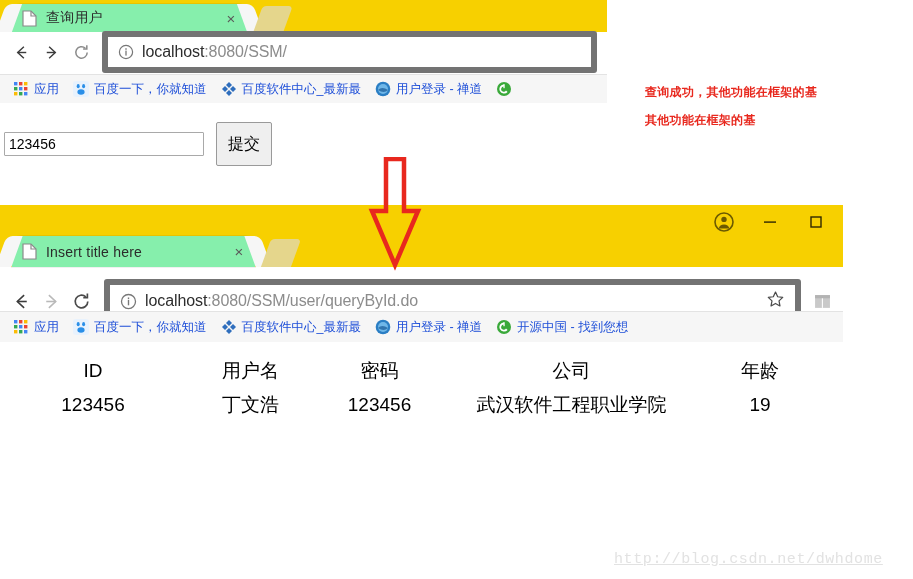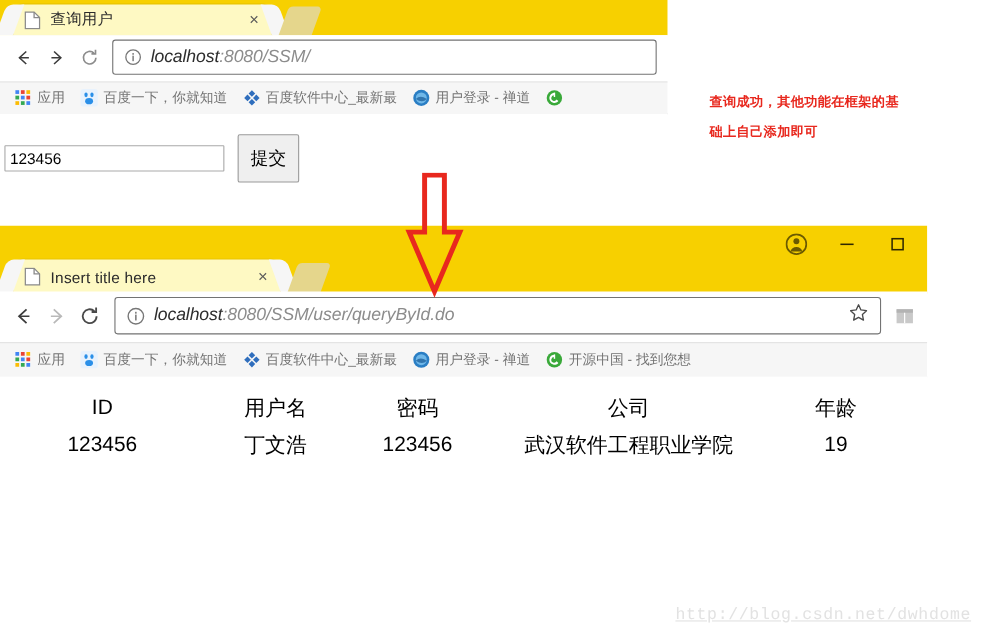--- a/index.html
+++ b/index.html
@@ -25,21 +25,21 @@
     left: 0; right: 0; top: 0;
     background: #F7D000;
   }
   .tabstrip {
     position: absolute;
     left: 0; right: 0;
     height: 100%;
   }
   .tab {
     position: absolute;
-    background: #fef9c3;
+    background: #86efac;
     border-top-left-radius: 9px;
     border-top-right-radius: 9px;
     box-shadow: 0 0 0 1px rgba(0,0,0,0.06);
   }
   .tab:before, .tab:after {
     content: "";
     position: absolute;
     bottom: 0;
     width: 16px;
     height: 100%;
@@ -100,27 +100,26 @@
     height: 30px;
     display: flex;
     align-items: center;
     justify-content: center;
     flex: 0 0 auto;
     cursor: pointer;
   }
   .omnibox {
     flex: 1 1 auto;
     height: 30px;
-    border: 1px solid #737373;
+    border: 6px solid #737373;
     border-radius: 3px;
     display: flex;
     align-items: center;
     background: #fff;
     min-width: 0;
-    font-style: italic;
   }
   .omni-info {
     flex: 0 0 auto;
     margin: 0 8px 0 10px;
     display: flex;
     align-items: center;
   }
   .omni-url {
     font-size: 16px;
     color: #8c8c8c;
@@ -156,21 +155,21 @@
     height: 100%;
     cursor: pointer;
   }
   .bm-ico {
     width: 16px; height: 16px;
     flex: 0 0 auto;
     margin-right: 5px;
   }
   .bm-label {
     font-size: 12.5px;
-    color: #737373;
+    color: #1d4ed8;
     white-space: nowrap;
   }
 
   
   .page {
     position: absolute;
     left: 0; right: 0;
     background: #ffffff;
   }
 
@@ -379,21 +378,21 @@
   <div class="page" style="top:103px; height:97px;">
     <div class="form-row" style="left:4px; top:19px;">
       <input class="text-input" type="text" value="123456" style="">
       <button class="submit-btn">提交</button>
     </div>
   </div>
 </div>
 
 <div class="annot-text" style="left:645px; top:78px; width:250px;">
   <div>查询成功，其他功能在框架的基</div>
-  <div>础上自己添加即可</div>
+  <div>其他功能在框架的基</div>
 </div>
 
 <svg class="arrow-svg" style="left:360px; top:157px; z-index:30;" width="70" height="115" viewBox="0 0 70 115">
   <path d="M26 2 h18 v52 h14 L35 108 L12 54 h14 z" fill="none" stroke="#E8281E" stroke-width="4.5" stroke-linejoin="miter"></path>
 </svg>
 
 <div class="win" style="left:0; top:205px; width:843px; height:374px; background:#ffffff;">
 
   <div class="titlebar" style="height:62px;">
     <div class="wincontrols" style="right:4px; top:4px;">
@@ -426,21 +425,21 @@
             </svg>
           </span>
           <span class="tab-title">Insert title here</span>
           <span class="tab-close">×</span>
         </div>
       </div>
       <div class="newtab" style="left:266px; top:34px; height:28px;"></div>
     </div>
   </div>
 
-  <div class="toolbar" style="top:60px; height:44px; padding:0 6px;align-items:center;">
+  <div class="toolbar" style="top:74px; height:44px; padding:0 6px;align-items:center;">
     <div class="navbtn">
       <svg width="21" height="21" viewBox="0 0 20 20">
           <path d="M12.5 4L6 10l6.5 6" fill="none" stroke="#3c3c3c" stroke-width="1.5"></path>
           <path d="M6 10h9" stroke="#3c3c3c" stroke-width="1.5"></path>
         </svg>
     </div>
     <div class="navbtn">
       <svg width="21" height="21" viewBox="0 0 20 20">
           <path d="M7.5 4L14 10l-6.5 6" fill="none" stroke="#b9b9b9" stroke-width="1.5"></path>
           <path d="M14 10H5" stroke="#b9b9b9" stroke-width="1.5"></path>

